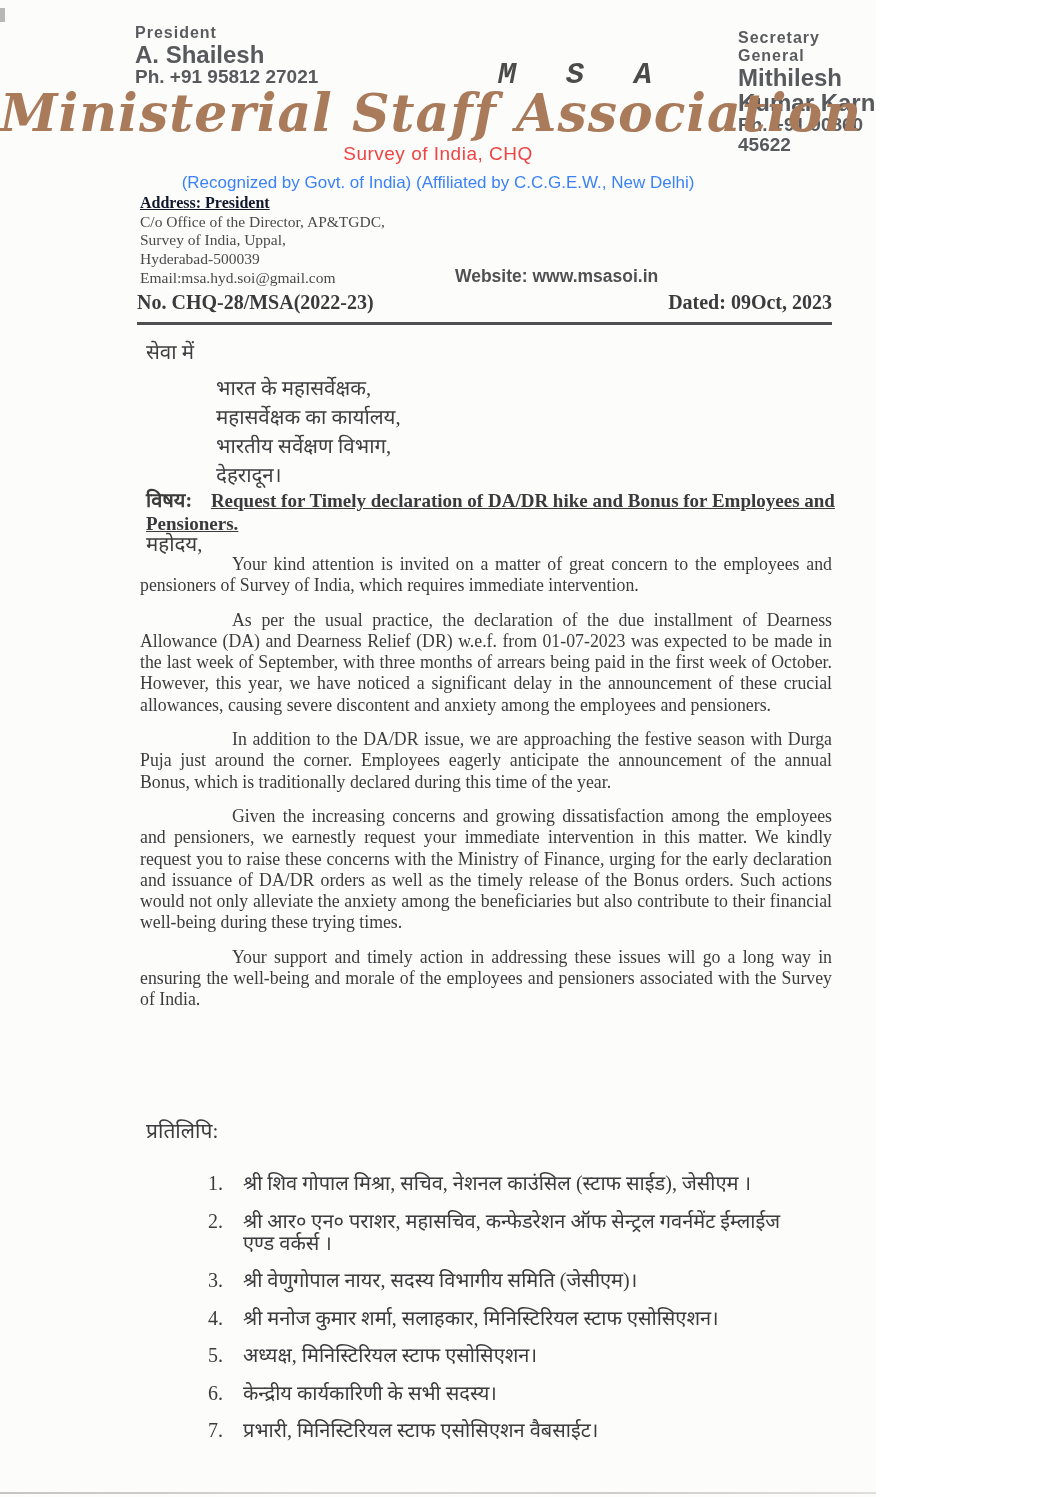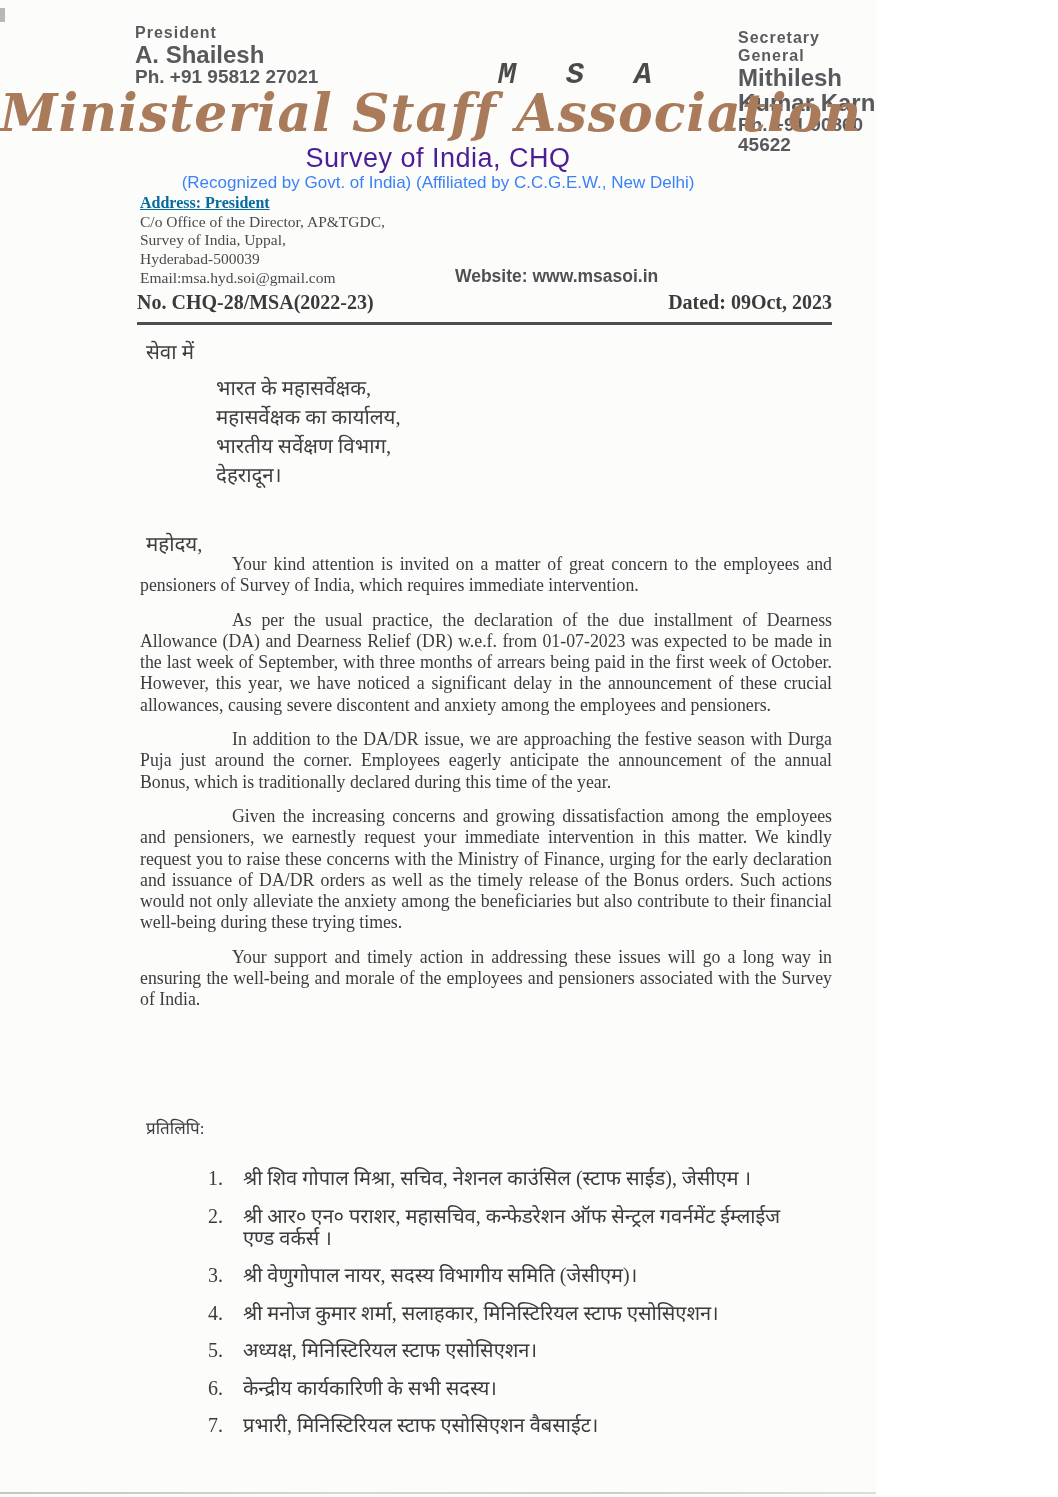--- a/index.html
+++ b/index.html
@@ -28,32 +28,32 @@
   .org-title {
     position: absolute; left: 0; top: 82px; width: 100%;
     text-align: left;
     font-family: "DejaVu Serif", serif; font-style: italic; font-weight: bold;
     font-size: 52px; letter-spacing: 1px; color: #a97b5b;
     white-space: nowrap;
   }
   .org-subtitle {
     position: absolute; left: 0; top: 143px; width: 100%;
     text-align: center; font-family: "Liberation Sans", sans-serif;
-    font-size: 27px; color: #4c1d95; letter-spacing: 0.5px;
+    font-size: 19px; color: #ef4444; letter-spacing: 0.5px;
   }
   .org-recognition {
     position: absolute; left: 0; top: 173px; width: 100%;
     text-align: center; font-family: "Liberation Sans", sans-serif;
     font-size: 17px; color: #3b82f6;
   }
   
   .addr { position: absolute; font-size: 15.5px; color: #4a4a4c; line-height: 1.22; }
   .addr-president { left: 140px; top: 193px; text-align: left; }
   .addr-secretary { right: 46px; top: 196px; text-align: right; }
-  .addr-heading { font-weight: bold; text-decoration: underline; font-size: 16px; color: #0369a1; }
+  .addr-heading { font-weight: bold; text-decoration: underline; font-size: 16px; color: #0f172a; }
   .website {
     position: absolute; left: 455px; top: 266px;
     font-family: "Liberation Sans", sans-serif; font-weight: bold;
     font-size: 17.5px; color: #505052;
   }
   
   .ref-row {
     position: absolute; left: 137px; right: 44px; top: 291px;
     display: flex; justify-content: space-between;
     font-weight: bold; font-size: 20px; color: #3b3b3d;
@@ -76,21 +76,21 @@
   
   .closing { position: absolute; right: 48px; top: 962px; width: 300px; text-align: center; font-size: 20.5px; color: #3c3c3e; }
   .closing-regards { margin-right: 60px; }
   .signature-wrap { position: relative; height: 52px; margin: 2px 0 0 0; }
   .signature-dot { position: absolute; right: 8px; top: 28px; width: 4px; height: 4px; border-radius: 50%; background: #47484a; }
   .closing-name { font-weight: bold; font-size: 21px; }
   .closing-designation { font-weight: bold; font-size: 20px; margin-top: 3px; }
   .closing-org { font-weight: bold; font-size: 20px; margin-top: 4px; white-space: nowrap; }
   
   .copy-list { position: absolute; left: 146px; top: 1116px; right: 60px; }
-  .copy-heading { font-size: 17px; color: #3c3c3e; margin-bottom: 28px; }
+  .copy-heading { font-size: 21px; color: #3c3c3e; margin-bottom: 28px; }
   .copy-item { display: flex; margin-left: 62px; margin-bottom: 15.5px; font-size: 20px; color: #3b3b3d; line-height: 22px; }
   .copy-num { width: 35px; flex: 0 0 35px; }
   
   .scan-edge-bottom {
     position: absolute; left: 0; right: 0; bottom: 3px; height: 2px;
     background: linear-gradient(to right, #b9b5b2 0%, #cfccc9 40%, #c4c0bd 70%, #d8d5d2 100%);
     opacity: 0.8;
   }
   .scan-speck { position: absolute; left: 0; top: 8px; width: 5px; height: 14px; background: #8a8a88; opacity: 0.6; }
 </style>
@@ -138,20 +138,24 @@
   <div class="recipient">
     <div>सेवा में</div>
     <div class="recipient-lines">
       <div>भारत के महासर्वेक्षक,</div>
       <div>महासर्वेक्षक का कार्यालय,</div>
       <div>भारतीय सर्वेक्षण विभाग,</div>
       <div>देहरादून।</div>
     </div>
   </div>
 
+  <div class="subject-row">
+    <span class="subject-label">विषय:</span>
+    <span class="subject-text">Request for Timely declaration of DA/DR hike and Bonus for Employees and Pensioners.</span>
+  </div>
 
   <div class="greeting">महोदय,</div>
 
   <div class="body-text">
     <p>Your kind attention is invited on a matter of great concern to the employees and pensioners of Survey of India, which requires immediate intervention.</p>
     <p>As per the usual practice, the declaration of the due installment of Dearness Allowance (DA) and Dearness Relief (DR) w.e.f. from 01-07-2023 was expected to be made in the last week of September, with three months of arrears being paid in the first week of October. However, this year, we have noticed a significant delay in the announcement of these crucial allowances, causing severe discontent and anxiety among the employees and pensioners.</p>
     <p>In addition to the DA/DR issue, we are approaching the festive season with Durga Puja just around the corner. Employees eagerly anticipate the announcement of the annual Bonus, which is traditionally declared during this time of the year.</p>
     <p>Given the increasing concerns and growing dissatisfaction among the employees and pensioners, we earnestly request your immediate intervention in this matter. We kindly request you to raise these concerns with the Ministry of Finance, urging for the early declaration and issuance of DA/DR orders as well as the timely release of the Bonus orders. Such actions would not only alleviate the anxiety among the beneficiaries but also contribute to their financial well-being during these trying times.</p>
     <p>Your support and timely action in addressing these issues will go a long way in ensuring the well-being and morale of the employees and pensioners associated with the Survey of India.</p>
   </div>

